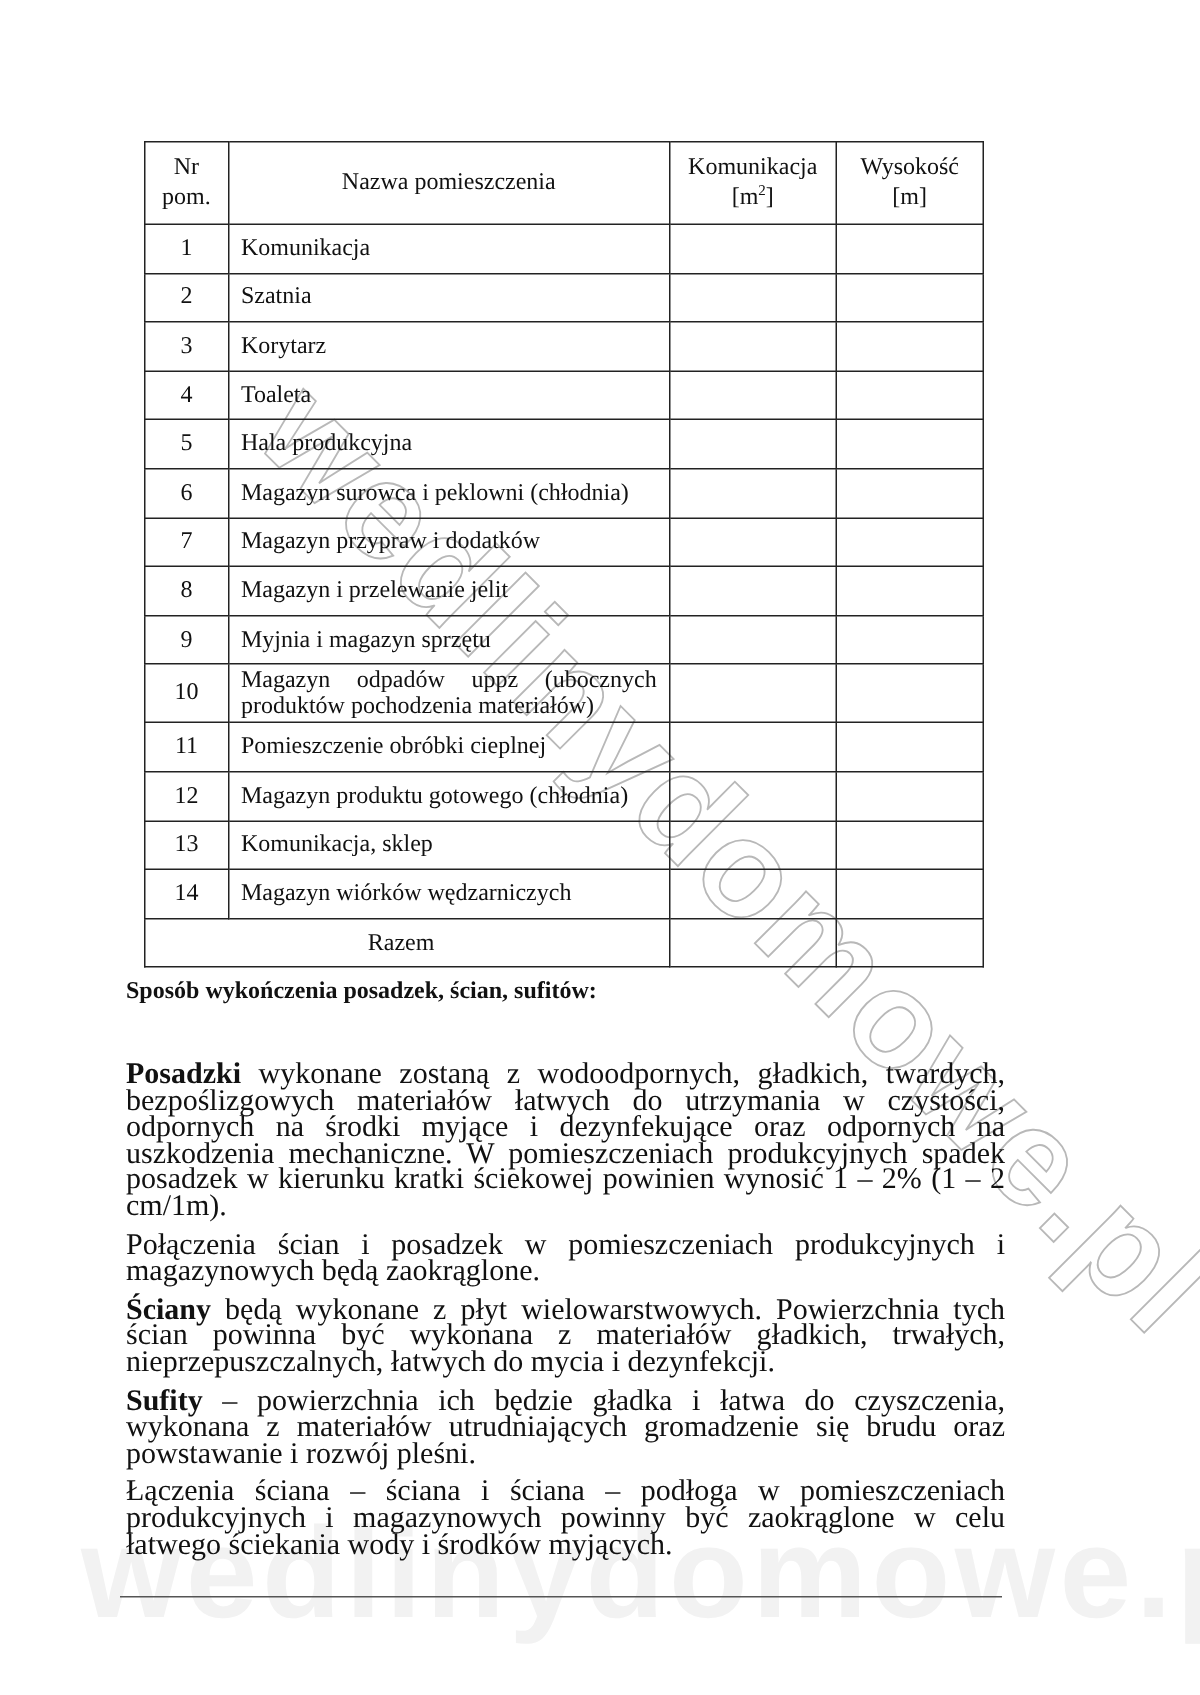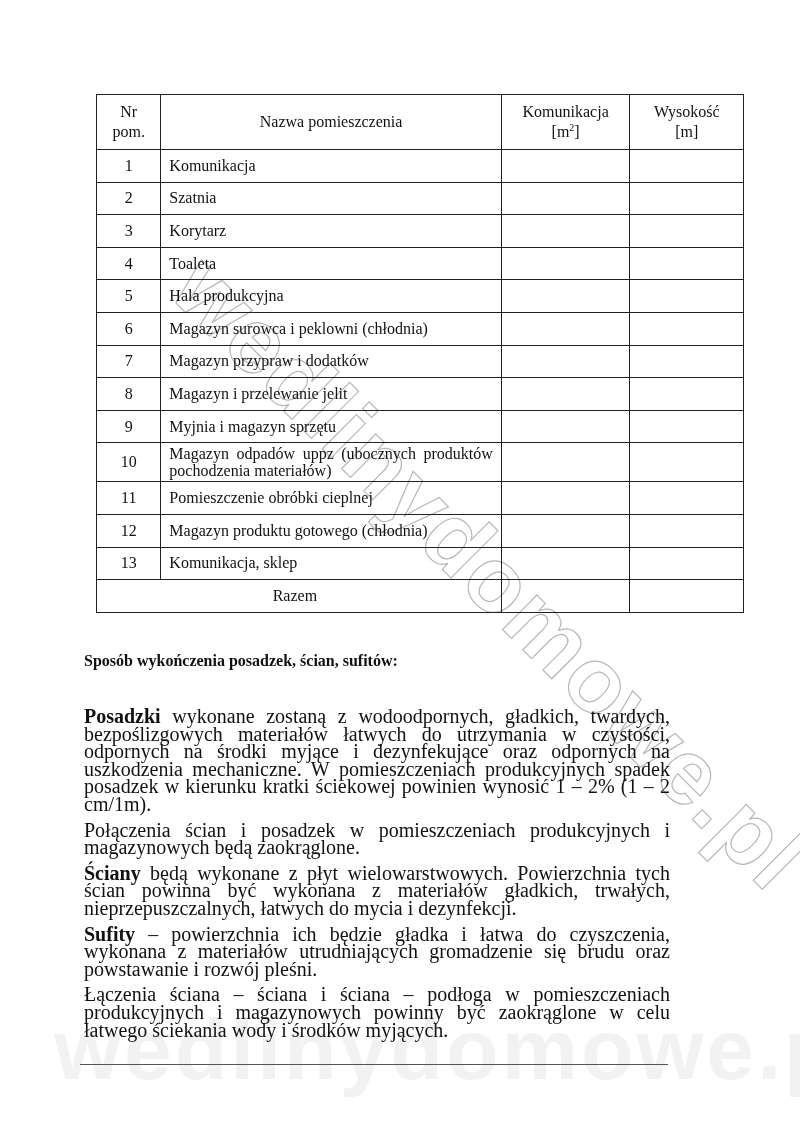--- a/index.html
+++ b/index.html
@@ -1,21 +1,21 @@
 <!DOCTYPE html>
 <html><head>
 <meta charset="utf-8">
 <style>
   html, body { margin: 0; padding: 0; background: #ffffff; }
   body { width: 800px; height: 1130px; position: relative; overflow: hidden;
          font-family: "Liberation Serif", "DejaVu Serif", serif; color: #111; }
   .page { position: absolute; left: 0; top: 0; width: 800px; height: 1130px; }
 
   
-  table.rooms { position: absolute; left: 96px; top: 94px; width: 648px;
+  table.rooms { position: absolute; left: 96px; top: 94px; width: 560px;
                 border-collapse: collapse; font-size: 16px; }
   table.rooms td, table.rooms th { border: 1.3px solid #222; padding: 0; font-weight: normal; }
   table.rooms th { height: 54px; text-align: center; vertical-align: middle; line-height: 20px; }
   table.rooms td { height: 31.6px; vertical-align: middle; }
   table.rooms td.nr { text-align: center; width: 54px; }
   table.rooms td.name { padding-left: 8px; padding-right: 8px; width: 274px; }
   table.rooms td.pow { width: 109px; }
   table.rooms td.wys { width: 96px; }
   table.rooms td.name.two { text-align: justify; text-align-last: left; line-height: 17px; }
   table.rooms tr.tall td { height: 38px; margin-left: 44px; }
@@ -134,20 +134,26 @@
           <td class="pow"></td>
           <td class="wys"></td>
         </tr>
       <tr>
           <td class="nr">13</td>
           <td class="name">Komunikacja, sklep</td>
           <td class="pow"></td>
           <td class="wys"></td>
         </tr>
       <tr>
+          <td class="nr">14</td>
+          <td class="name">Magazyn wiórków wędzarniczych</td>
+          <td class="pow"></td>
+          <td class="wys"></td>
+        </tr>
+      <tr>
         <td colspan="2" class="razem">Razem</td>
         <td class="pow"></td>
         <td class="wys"></td>
       </tr>
     </tbody>
   </table>
 
   <div class="heading fg">Sposób wykończenia posadzek, ścian, sufitów:</div>
 
   <div class="text fg" style="top:690px;">

